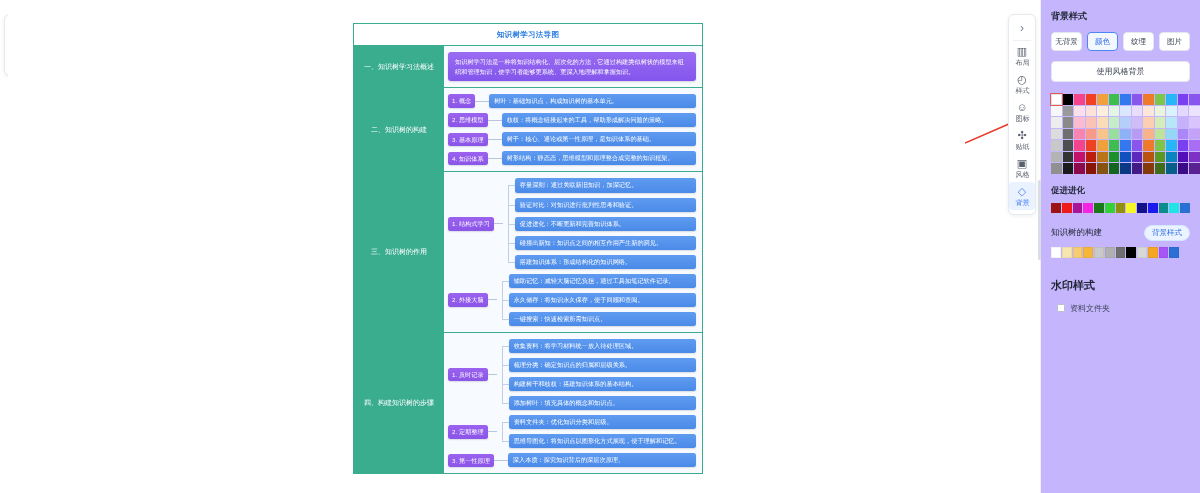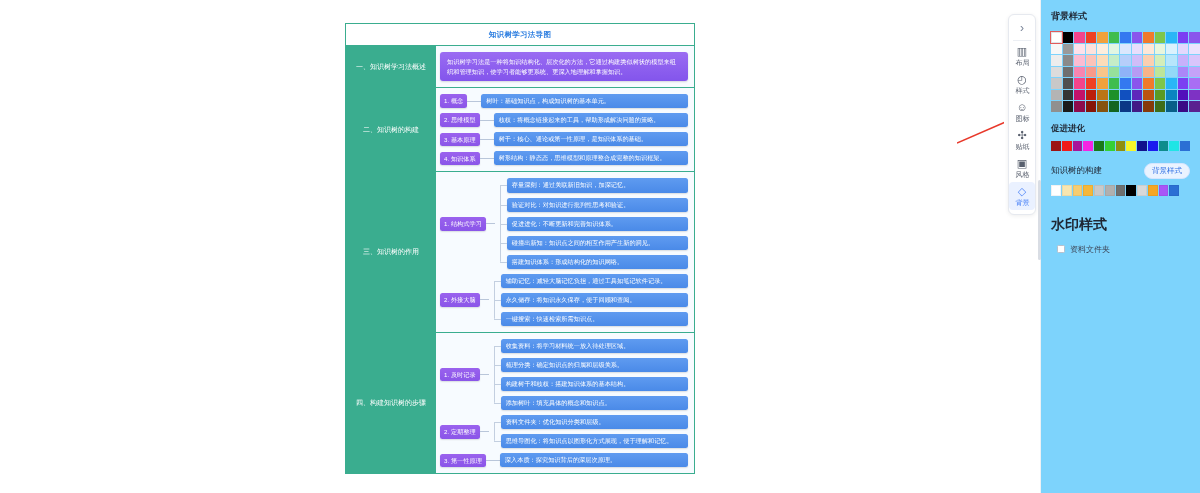--- a/index.html
+++ b/index.html
@@ -33,21 +33,21 @@
   .dock-item .gl { font-size: 11px; line-height: 11px; color:#4f86f7; }
   .dock-item .lb { font-size: 7.5px; line-height: 9px; color:#4f86f7; transform: scale(0.94); white-space:nowrap; }
   .dock-item.inactive .gl, .dock-item.inactive .lb { color:#59606e; }
   .tbox {
     width: 12px; height: 12px; border: 1px solid #4f86f7; border-radius: 2px;
     display:flex; align-items:center; justify-content:center;
     font-size: 8px; color:#4f86f7; line-height:1;
   }
 
   
-  .canvas { position:absolute; left:0; top:0; width:1004px; height:493px; background:#fff; overflow:hidden; }
+  .canvas { position:absolute; left:8px; top:0; width:1004px; height:493px; background:#fff; overflow:hidden; }
   .map {
     position:absolute; left:345px; top:23px;
     width: 350px;
     border: 1px solid #3aad8f;
     background: #fbfdff;
   }
   .map-title {
     height: 22px; border-bottom: 1px solid #3aad8f;
     display:flex; align-items:center; justify-content:center;
     font-size: 7.5px; color: #2b7de0; font-weight: bold; letter-spacing:0.3px;
@@ -113,21 +113,21 @@
     position:absolute; left:1008px; top:14px;
     width: 28px;
     background:#fff; border:1px solid #e6e9ef; border-radius:6px;
     box-shadow: 0 1px 4px rgba(0,0,0,0.07);
     padding: 2px 0 4px 0;
   }
   .right-dock .dock-item.active { background:#eaf1ff; border-radius:4px; }
 
   .panel {
     position:absolute; left:1040px; top:0; width:160px; height:493px;
-    background:#7dd3fc; border-left:1px solid #eef1f5;
+    background:#c4b5fd; border-left:1px solid #eef1f5;
     padding: 10px 10px 0 10px;
   }
   .panel-h {
     font-size: 9px; font-weight:bold; color:#1f2633; margin-bottom: 9px;
   }
   .seg-row { display:flex; gap:5px; margin-bottom: 10px; }
   .seg {
     flex:1; height:19px; border:1px solid #e3e7ee; border-radius:4px;
     display:flex; align-items:center; justify-content:center;
     font-size: 7.5px; color:#3d4characters; color:#3d4455; background:#fff; cursor:pointer;
@@ -146,21 +146,21 @@
   .std-row { display:grid; grid-template-columns: repeat(13,1fr); gap:1px; margin-bottom:12px; }
   .std { height: 10.5px; cursor:pointer; }
   .recent-head { display:flex; align-items:center; justify-content:space-between; margin-bottom:6px; }
   .recent-head .lb { font-size:8.5px; color:#1f2633; }
   .more-btn {
     font-size:7.5px; color:#2f6fe4; background:#eaf3ff; border:1px solid #d5e6ff;
     border-radius: 9px; padding: 2px 7px; cursor:pointer;
   }
   .recent-row { display:grid; grid-template-columns: repeat(13,1fr); gap:1px; margin-bottom: 20px; }
   .rc { height: 10.5px; cursor:pointer; border:1px solid rgba(0,0,0,0.05); }
-  .wm-h { font-size: 14px; font-weight:bold; color:#1f2633; margin-bottom: 10px; }
+  .wm-h { font-size: 11px; font-weight:bold; color:#1f2633; margin-bottom: 10px; }
   .cb-row { display:flex; align-items:center; gap:5px; padding-left:6px; }
   .cb {
     width: 8px; height:8px; border:1px solid #b9c0cc; border-radius:1.5px; background:#fff; cursor:pointer;
   }
   .cb-lb { font-size: 8px; color:#3d4455; }
 
   
   .pointer { position:absolute; left:957px; top:115px; width:64px; height:30px; pointer-events:none; }
 
   .vscroll {
@@ -357,21 +357,28 @@
         <div class="dock-item active">
           <span class="gl">◇</span>
           <span class="lb">背景</span>
         </div>
       </div>
   </div>
 
   <div class="panel">
     <div class="panel-h">背景样式</div>
 
-
+    <div class="seg-row">
+      <div class="seg">无背景</div>
+      <div class="seg active">颜色</div>
+      <div class="seg">纹理</div>
+      <div class="seg">图片</div>
+    </div>
+
+    <div class="wide-btn">使用风格背景</div>
 
     <div class="sw-grid" id="theme-grid">
         <div class="sw sel" style="background: rgb(255, 255, 255); border: 1px solid rgb(224, 227, 232);"></div>
         <div class="sw" style="background: rgb(0, 0, 0);"></div>
         <div class="sw" style="background: rgb(244, 68, 139);"></div>
         <div class="sw" style="background: rgb(240, 65, 35);"></div>
         <div class="sw" style="background: rgb(240, 161, 60);"></div>
         <div class="sw" style="background: rgb(63, 189, 78);"></div>
         <div class="sw" style="background: rgb(52, 120, 240);"></div>
         <div class="sw" style="background: rgb(138, 85, 236);"></div>

